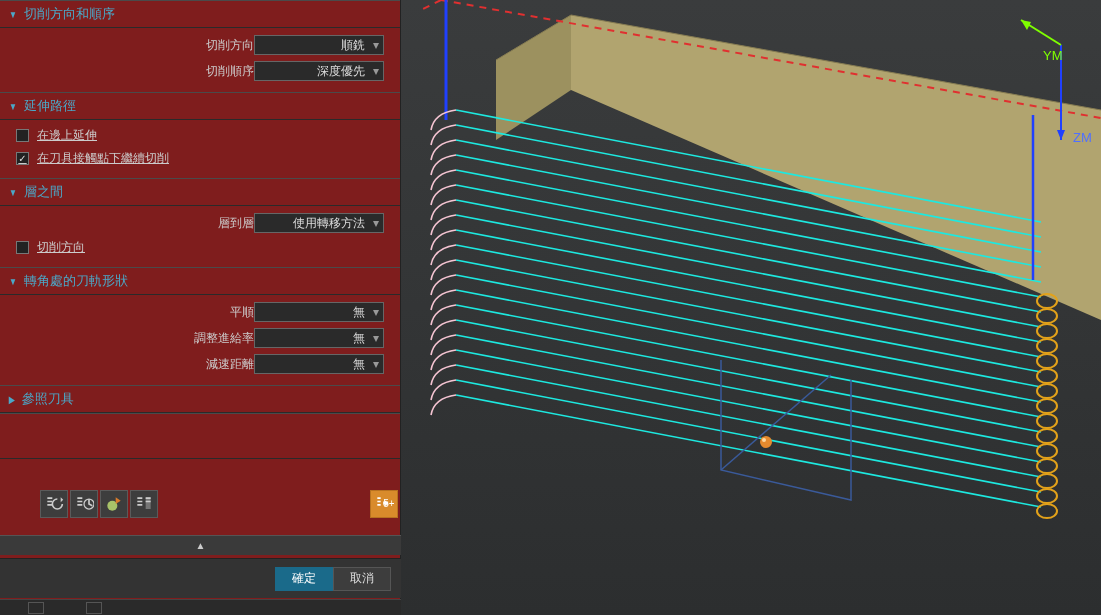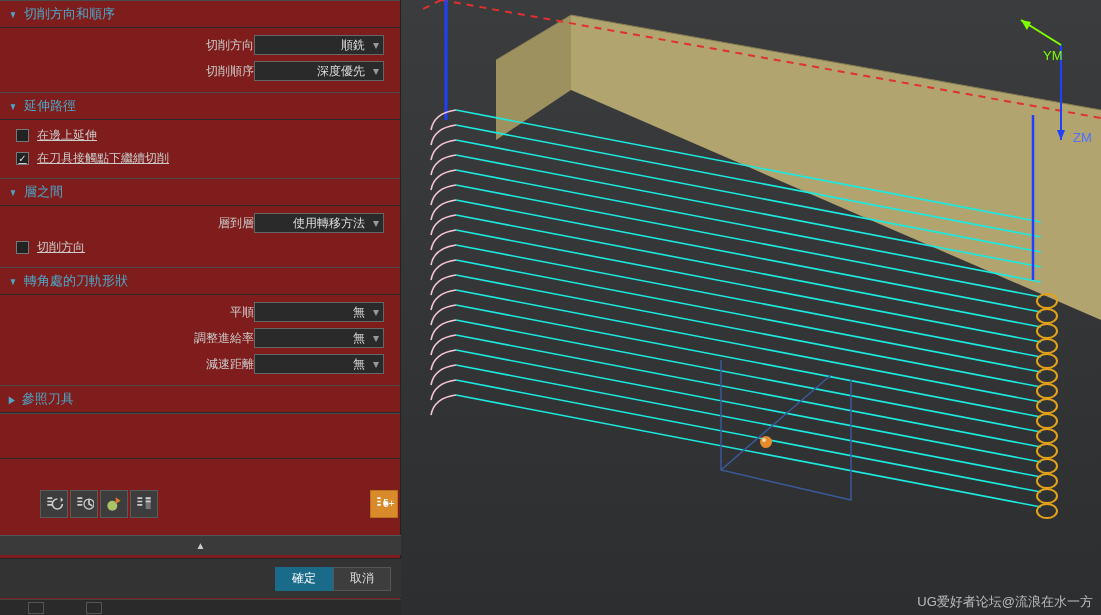--- a/index.html
+++ b/index.html
@@ -371,14 +371,13 @@
       <polygon points="660,140 656,130 664,130" fill="#2040ff"></polygon>
       <line x1="660" y1="45" x2="620" y2="20" stroke="#7fff00" stroke-width="2"></line>
       <polygon points="620,20 630,22 626,30" fill="#7fff00"></polygon>
     </g>
   <line x1="632" y1="115" x2="632" y2="280" stroke="#2040ff" stroke-width="2.5"></line>
     </svg>
 
   <span class="axis-label" style="left:625px;top:48px;color:#7fff00">YM</span>
   <span class="axis-label" style="left:655px;top:130px;color:#5070ff">ZM</span>
 
-  <div class="watermark">UG爱好者论坛@流浪在水一方</div>
 </div>
 
 </body></html>

